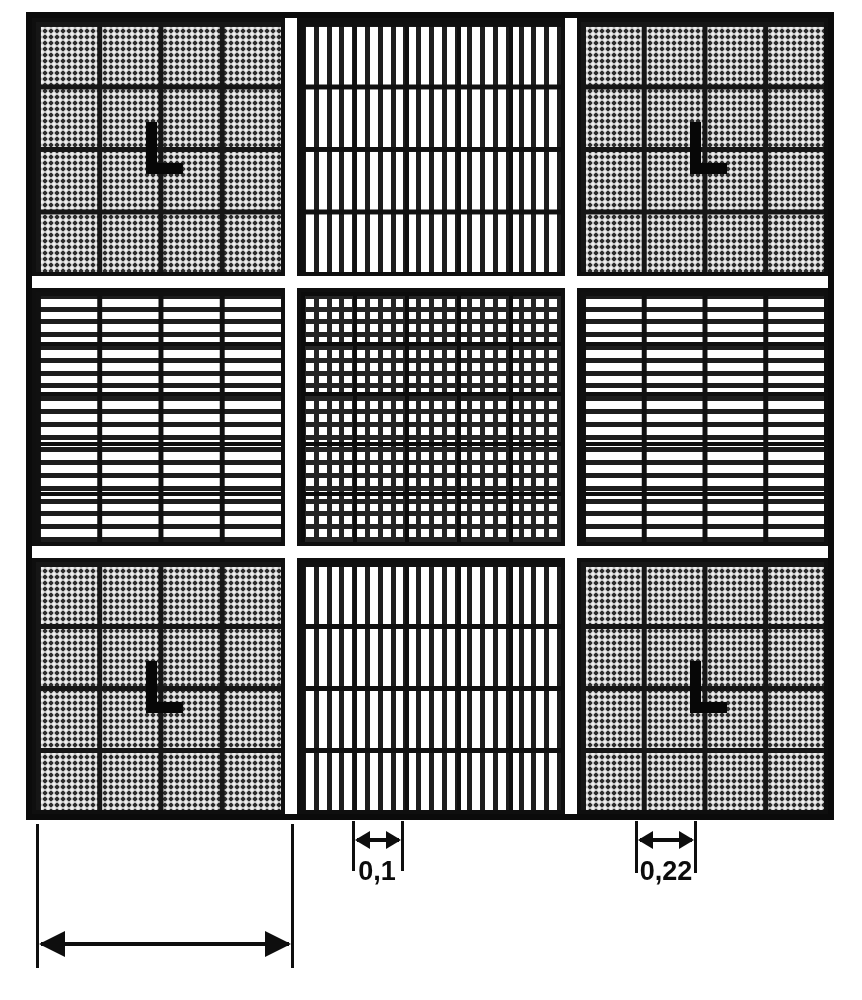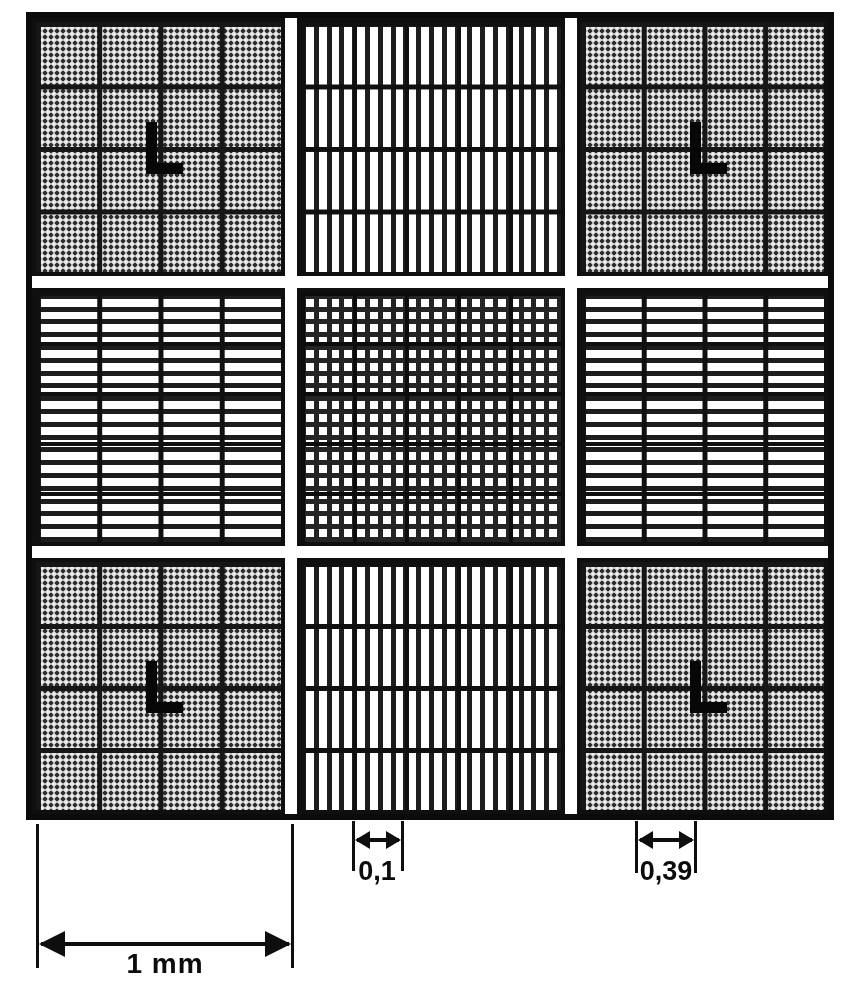--- a/index.html
+++ b/index.html
@@ -111,33 +111,32 @@
     </div>
   </div>
 
   <div class="ext" style="left:36px;  top:824px; height:144px;"></div>
   <div class="ext" style="left:291px; top:824px; height:144px;"></div>
   <div class="arrow arrow-big" style="left:39px; top:930px; width:252px;">
     <div class="shaft"></div>
     <div class="head head-l"></div>
     <div class="head head-r"></div>
   </div>
-  <div class="dim-label" style="left:63px; top:948px; width:204px;">1 mm</div>
 
   <div class="ext" style="left:352px; top:821px; height:50px;"></div>
   <div class="ext" style="left:401px; top:821px; height:50px;"></div>
   <div class="arrow arrow-sm" style="left:355px; top:830px; width:46px;">
     <div class="shaft"></div>
     <div class="head head-l"></div>
     <div class="head head-r"></div>
   </div>
   <div class="dim-label small" style="left:339px; top:856px; width:76px;">0,1</div>
 
   <div class="ext" style="left:635px; top:821px; height:52px;"></div>
   <div class="ext" style="left:694px; top:821px; height:52px;"></div>
   <div class="arrow arrow-sm" style="left:638px; top:830px; width:56px;">
     <div class="shaft"></div>
     <div class="head head-l"></div>
     <div class="head head-r"></div>
   </div>
-  <div class="dim-label small" style="left:618px; top:856px; width:96px;">0,39</div>
+  <div class="dim-label small" style="left:618px; top:856px; width:96px;">0,22</div>
 
 </div>
 
 </body></html>

